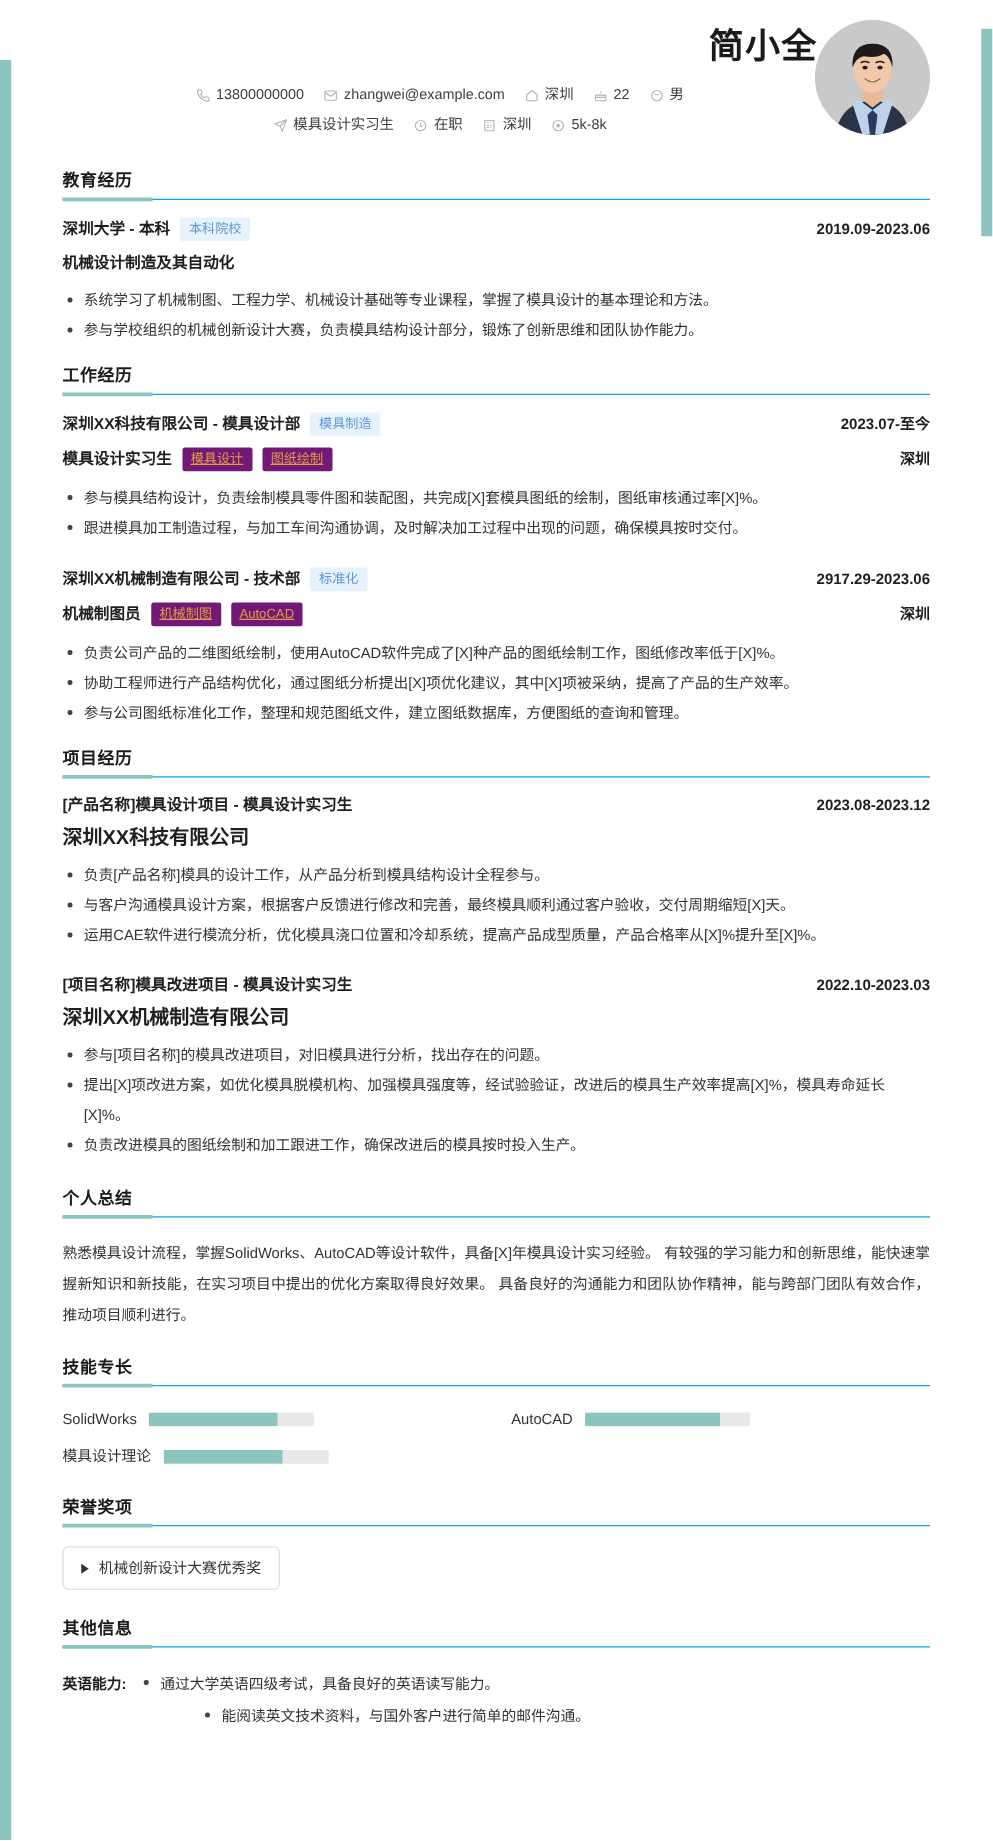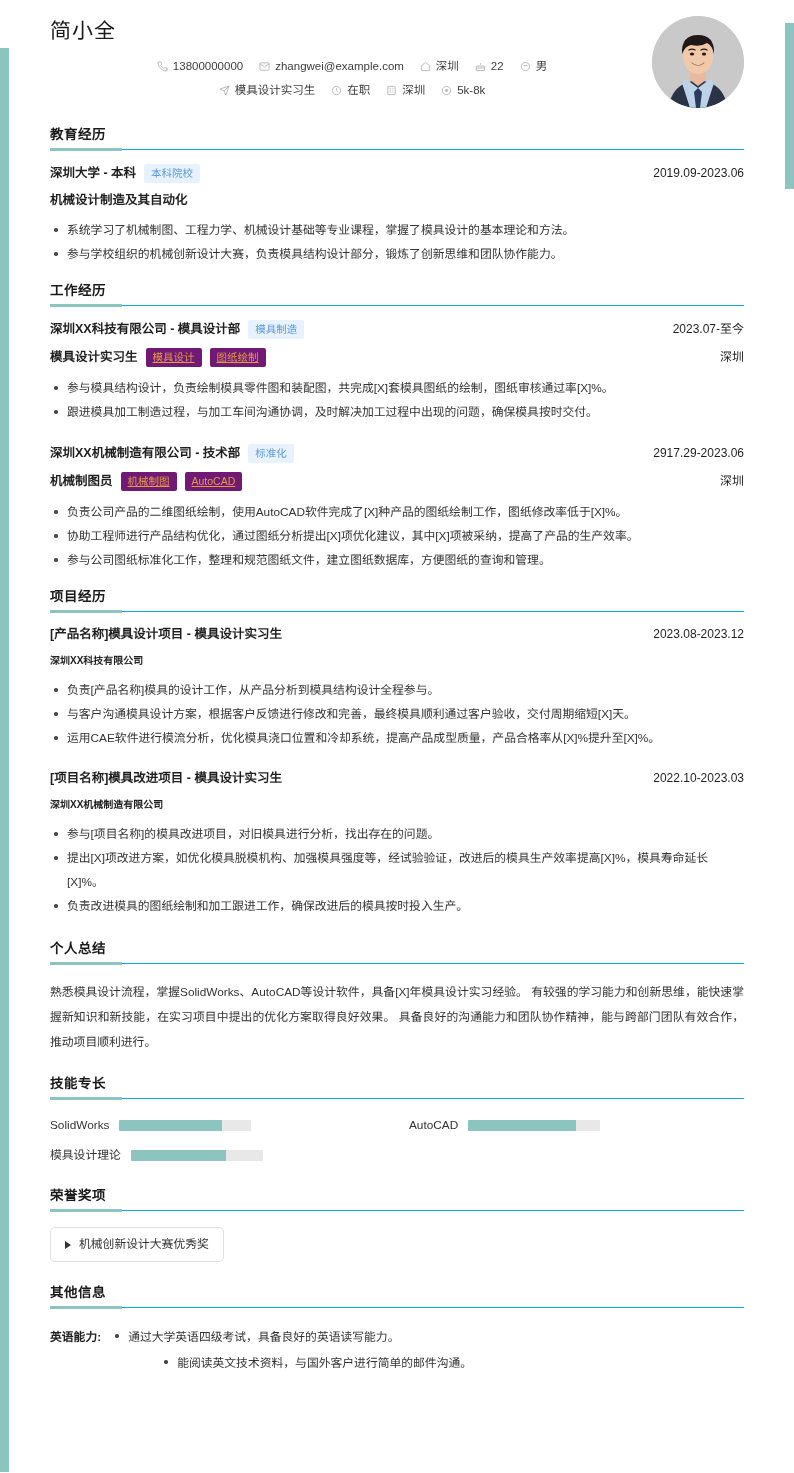--- a/index.html
+++ b/index.html
@@ -33,23 +33,23 @@
     width: 794px;
   }
 
   
   .header {
     position: relative;
     padding: 14px 0 16px 0;
     min-height: 115px;
   }
   .name {
-    text-align: left;
-    font-size: 21px;
-    font-weight: 400;
+    text-align: right;
+    font-size: 28px;
+    font-weight: 700;
     color: #1a1a1a;
     letter-spacing: 1px;
     margin: 0 0 14px 0;
     padding-right: 90px;
   }
   .contact-row {
     display: flex;
     flex-wrap: wrap;
     justify-content: center;
     align-items: center;
@@ -129,35 +129,35 @@
     line-height: 17px;
   }
   .entry-sub-title {
     font-size: 12.5px;
     font-weight: 700;
     color: #1f1f1f;
     line-height: 17px;
   }
   .entry-right {
     font-size: 12px;
-    font-weight: 400;
+    font-weight: 700;
     color: #1f1f1f;
     white-space: nowrap;
     line-height: 17px;
   }
 
   .entry-major {
     font-size: 12.5px;
     font-weight: 700;
     color: #1f1f1f;
     margin-bottom: 9px;
     line-height: 17px;
   }
   .entry-company {
-    font-size: 10px;
+    font-size: 16px;
     font-weight: 700;
     color: #1f1f1f;
     margin-bottom: 9px;
     line-height: 17px;
   }
 
   
   .tag {
     display: inline-block;
     font-size: 10.5px;

